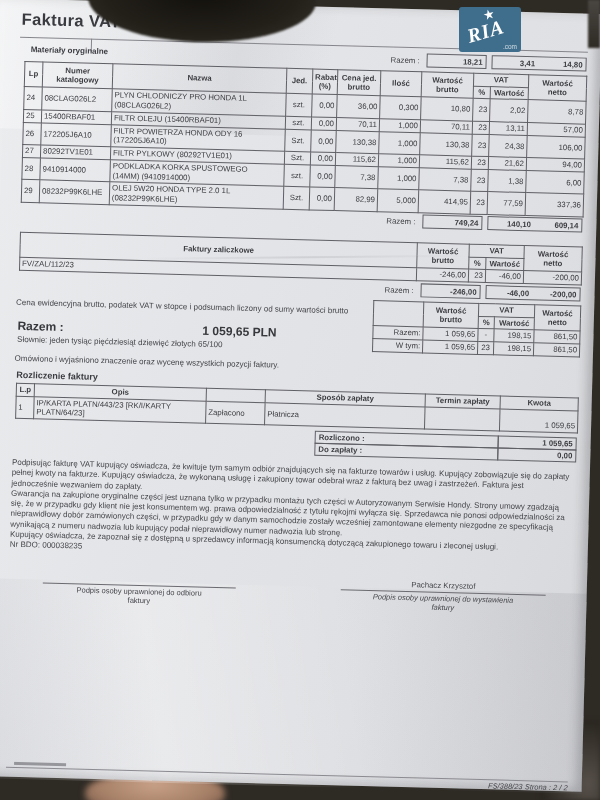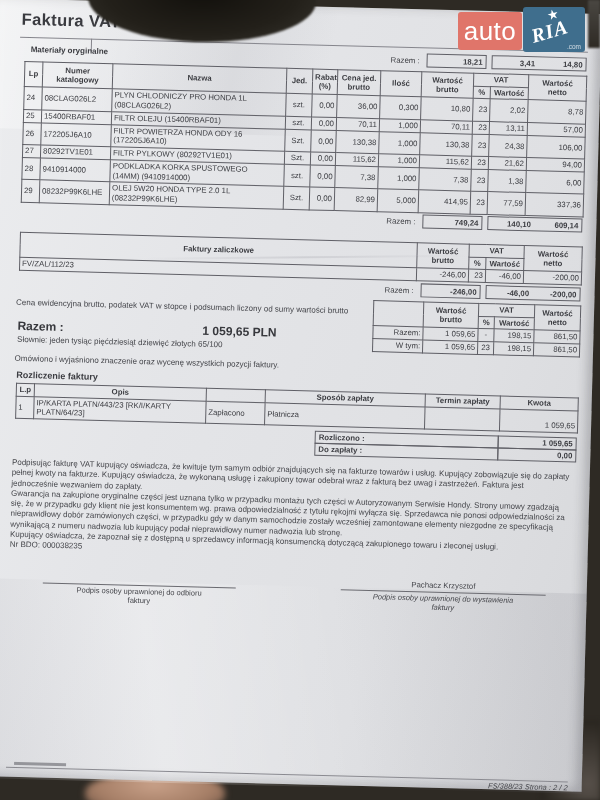--- a/index.html
+++ b/index.html
@@ -371,19 +371,18 @@
 
   <div class="footer-smear"></div>
   <div class="footer-rule"></div>
   <div class="page-info">FS/388/23 Strona : 2 / 2</div>
 </div>
 
 <div class="top-blob"></div>
 <div class="top-right-wedge"></div>
 
 <div class="logo">
-  <div class="logo-auto">auto</div>
   <div class="logo-ria">
     <span class="star">★</span>
     <span class="ria-txt">RIA</span>
     <span class="com">.com</span>
   </div>
 </div>
 
 </body></html>

